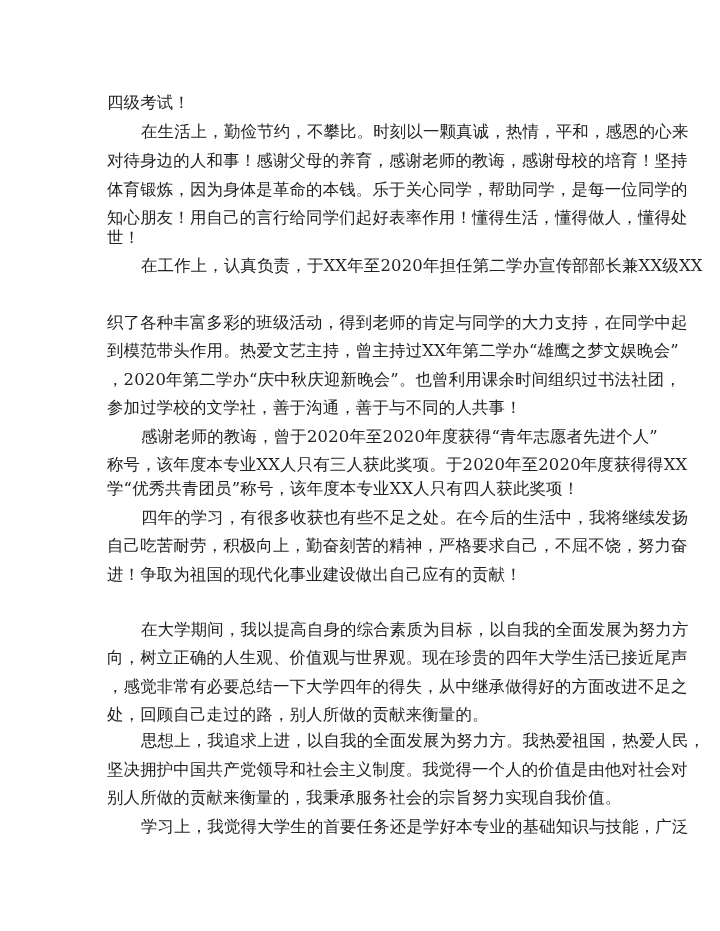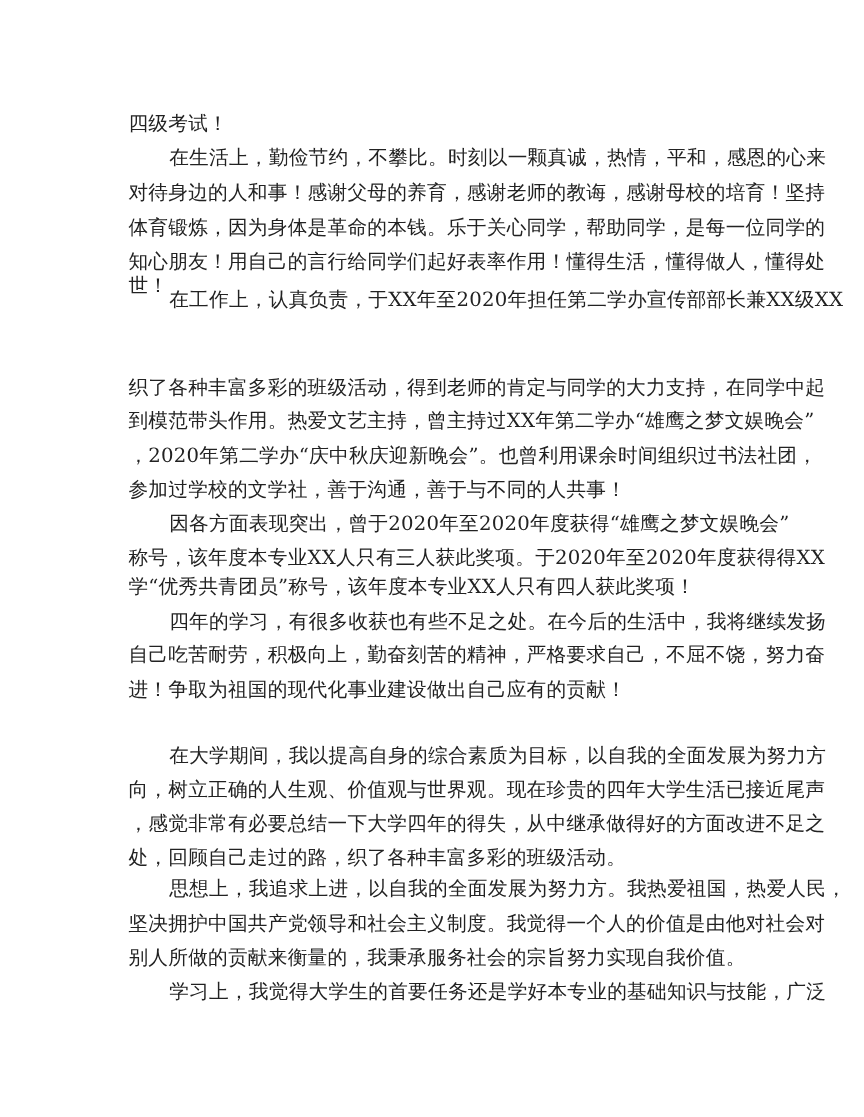--- a/index.html
+++ b/index.html
@@ -17,32 +17,32 @@
 </head>
 <body>
 
 <div class="page">
   <div class="line" style="top:93px">四级考试！</div>
   <div class="line indent justify" style="top:122px">在生活上，勤俭节约，不攀比。时刻以一颗真诚，热情，平和，感恩的心来</div>
   <div class="line justify" style="top:151px">对待身边的人和事！感谢父母的养育，感谢老师的教诲，感谢母校的培育！坚持</div>
   <div class="line justify" style="top:180px">体育锻炼，因为身体是革命的本钱。乐于关心同学，帮助同学，是每一位同学的</div>
   <div class="line justify" style="top:208px">知心朋友！用自己的言行给同学们起好表率作用！懂得生活，懂得做人，懂得处</div>
   <div class="line" style="top:228px">世！</div>
-  <div class="line indent justify" style="top:240px">在工作上，认真负责，于XX年至2020年担任第二学办宣传部部长兼XX级XX</div>
+  <div class="line indent justify" style="top:256px">在工作上，认真负责，于XX年至2020年担任第二学办宣传部部长兼XX级XX</div>
   <div class="line justify" style="top:313px">织了各种丰富多彩的班级活动，得到老师的肯定与同学的大力支持，在同学中起</div>
   <div class="line justify" style="top:341px">到模范带头作用。热爱文艺主持，曾主持过XX年第二学办“雄鹰之梦文娱晚会”</div>
   <div class="line justify" style="top:370px">，2020年第二学办“庆中秋庆迎新晚会”。也曾利用课余时间组织过书法社团，</div>
   <div class="line" style="top:398px">参加过学校的文学社，善于沟通，善于与不同的人共事！</div>
-  <div class="line indent justify" style="top:427px">因各方面表现突出，曾于2020年至2020年度获得“雄鹰之梦文娱晚会”</div>
+  <div class="line indent justify" style="top:427px">感谢老师的教诲，曾于2020年至2020年度获得“青年志愿者先进个人”</div>
   <div class="line justify" style="top:455px">称号，该年度本专业XX人只有三人获此奖项。于2020年至2020年度获得得XX</div>
   <div class="line" style="top:479px">学“优秀共青团员”称号，该年度本专业XX人只有四人获此奖项！</div>
   <div class="line indent justify" style="top:508px">四年的学习，有很多收获也有些不足之处。在今后的生活中，我将继续发扬</div>
   <div class="line justify" style="top:536px">自己吃苦耐劳，积极向上，勤奋刻苦的精神，严格要求自己，不屈不饶，努力奋</div>
   <div class="line" style="top:565px">进！争取为祖国的现代化事业建设做出自己应有的贡献！</div>
   <div class="line indent justify" style="top:620px">在大学期间，我以提高自身的综合素质为目标，以自我的全面发展为努力方</div>
   <div class="line justify" style="top:648px">向，树立正确的人生观、价值观与世界观。现在珍贵的四年大学生活已接近尾声</div>
   <div class="line justify" style="top:677px">，感觉非常有必要总结一下大学四年的得失，从中继承做得好的方面改进不足之</div>
-  <div class="line" style="top:705px">处，回顾自己走过的路，织了各种丰富多彩的班级活动。</div>
+  <div class="line" style="top:705px">处，回顾自己走过的路，别人所做的贡献来衡量的。</div>
   <div class="line indent justify" style="top:731px">思想上，我追求上进，以自我的全面发展为努力方。我热爱祖国，热爱人民，</div>
   <div class="line justify" style="top:760px">坚决拥护中国共产党领导和社会主义制度。我觉得一个人的价值是由他对社会对</div>
   <div class="line" style="top:788px">别人所做的贡献来衡量的，我秉承服务社会的宗旨努力实现自我价值。</div>
   <div class="line indent justify" style="top:817px">学习上，我觉得大学生的首要任务还是学好本专业的基础知识与技能，广泛</div>
 </div>
 
 </body></html>

